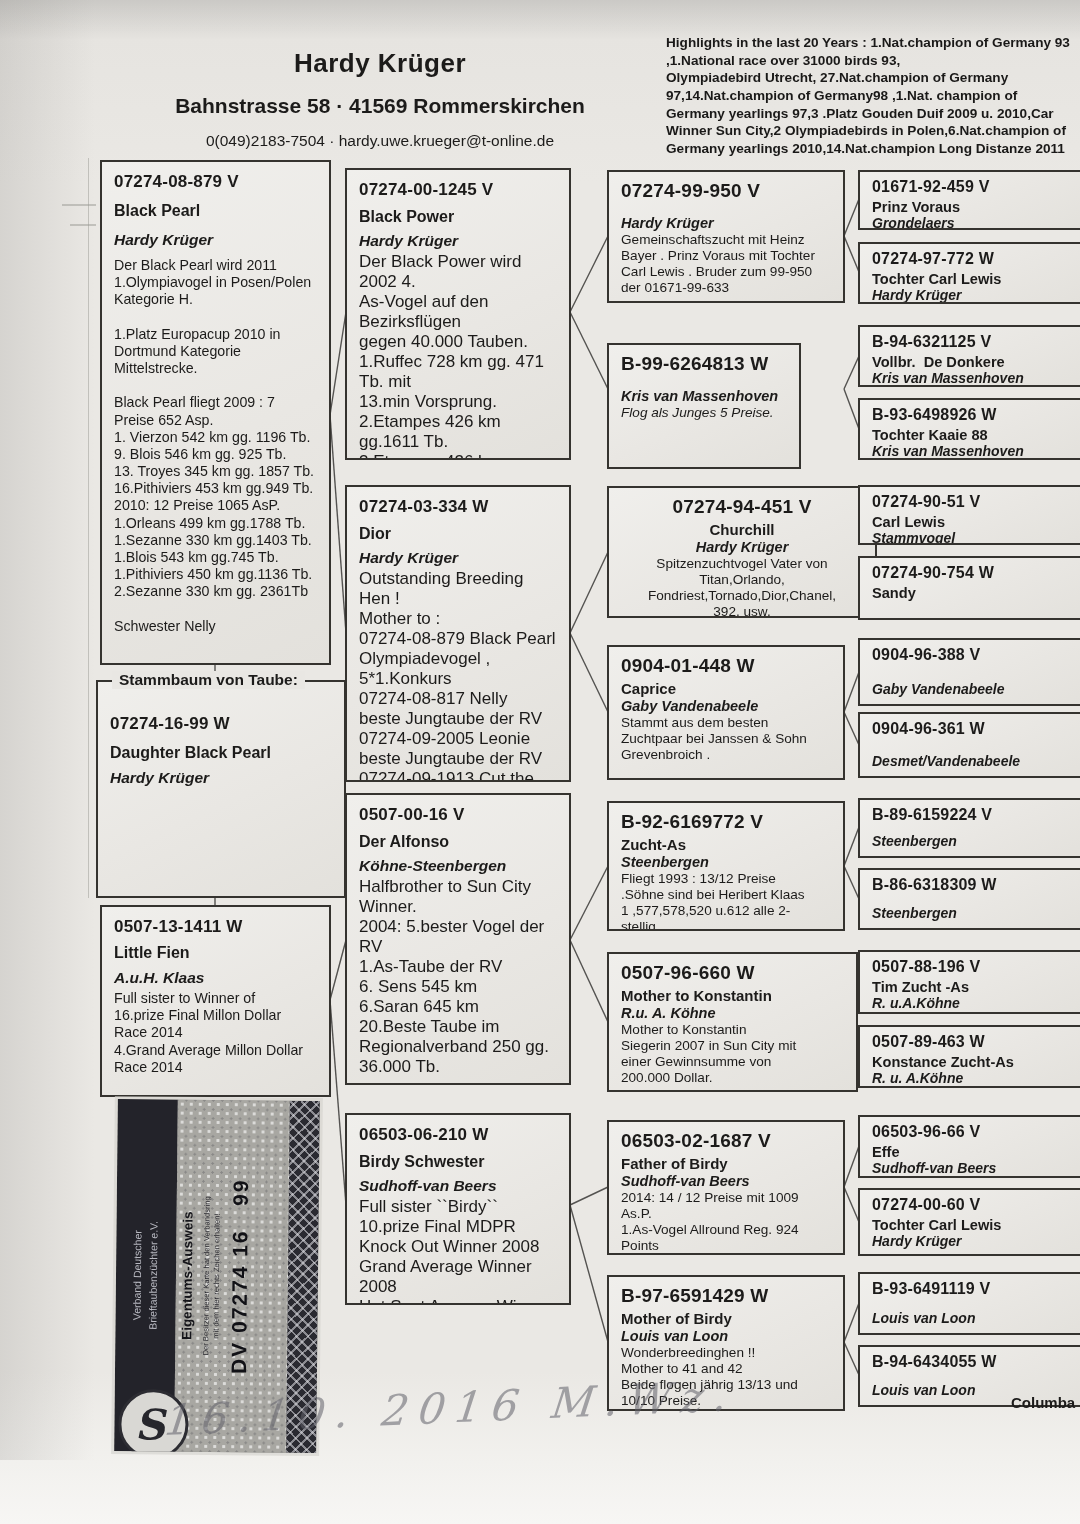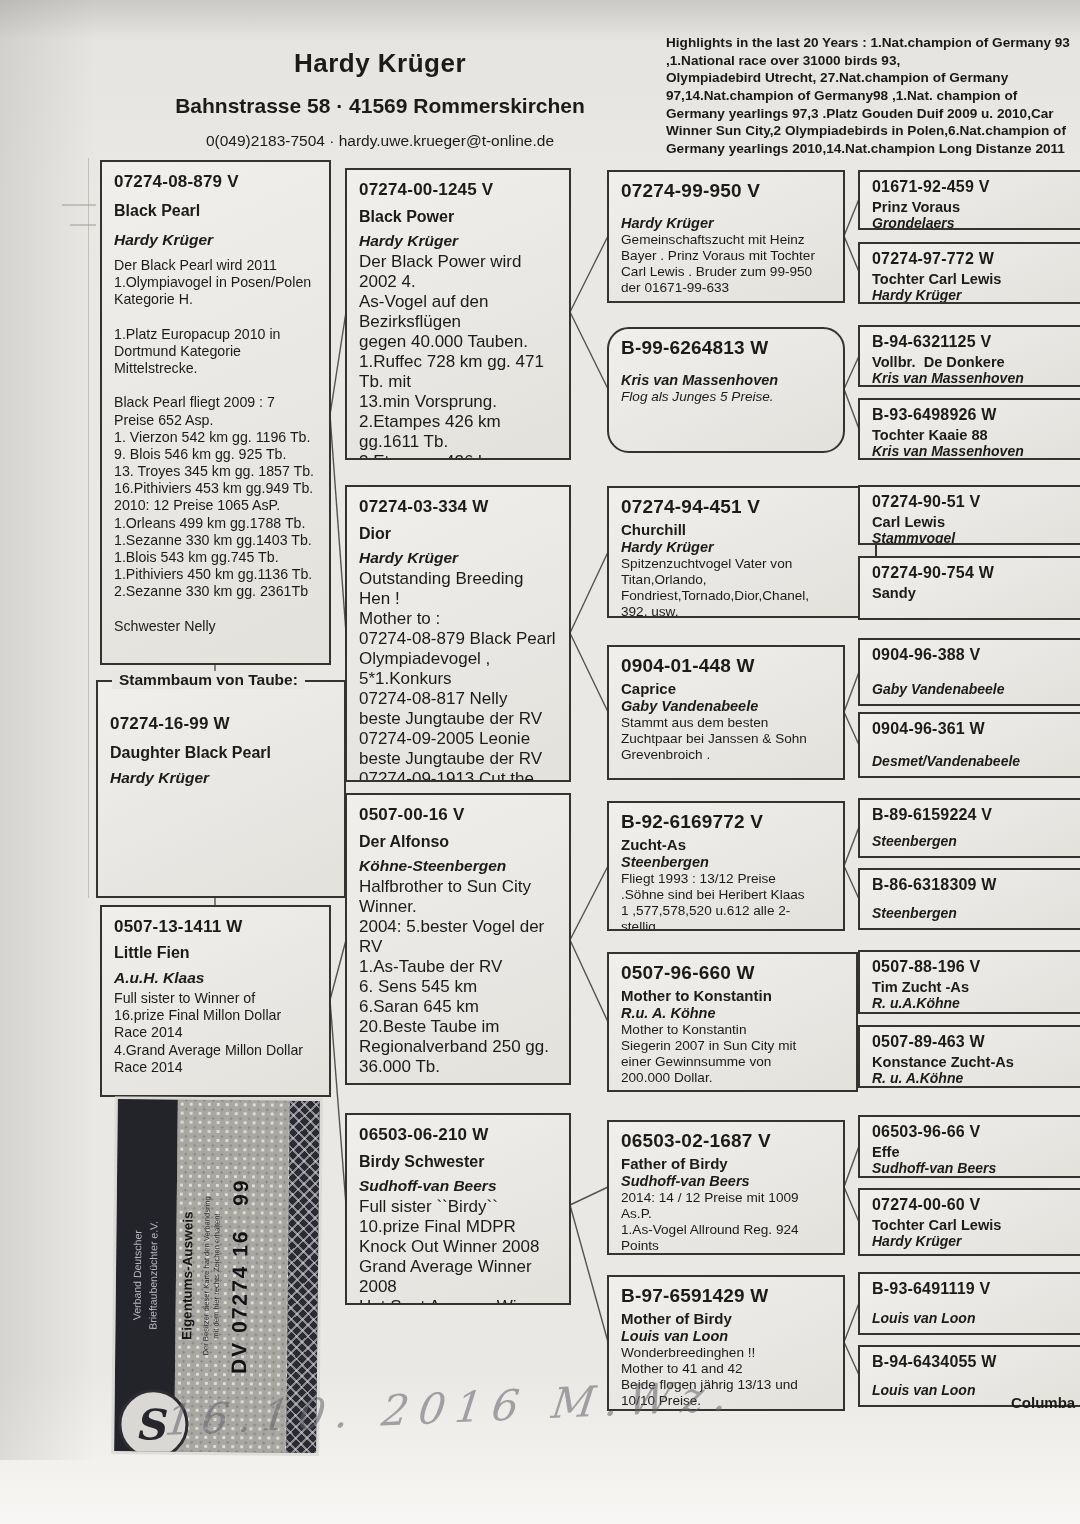--- a/index.html
+++ b/index.html
@@ -247,26 +247,26 @@
   </div>
 
   <div class="box g3" style="left:607px;top:170px;width:238px;height:133px;">
     <div class="ring">07274-99-950 V</div>
     <div class="owner mt-lg">Hardy Krüger</div>
     <div class="body">Gemeinschaftszucht mit Heinz
 Bayer . Prinz Voraus mit Tochter
 Carl Lewis . Bruder zum 99-950
 der 01671-99-633</div>
   </div>
-  <div class="box g3" style="left:607px;top:327px;width:238px;height:126px;border-radius:22px;">
+  <div class="box g3" style="left:607px;top:343px;width:194px;height:126px;">
     <div class="ring">B-99-6264813 W</div>
     <div class="owner mt-lg">Kris van Massenhoven</div>
     <div class="body italic">Flog als Junges 5 Preise.</div>
   </div>
-  <div class="box g3" style="left:607px;top:486px;width:270px;height:132px;">
+  <div class="box g3" style="left:607px;top:486px;width:270px;height:132px;text-align:center;">
     <div class="ring">07274-94-451 V</div>
     <div class="bname">Churchill</div>
     <div class="owner">Hardy Krüger</div>
     <div class="body">Spitzenzuchtvogel Vater von
 Titan,Orlando,
 Fondriest,Tornado,Dior,Chanel,
 392, usw.</div>
   </div>
   <div class="box g3" style="left:607px;top:645px;width:238px;height:135px;">
     <div class="ring">0904-01-448 W</div>

